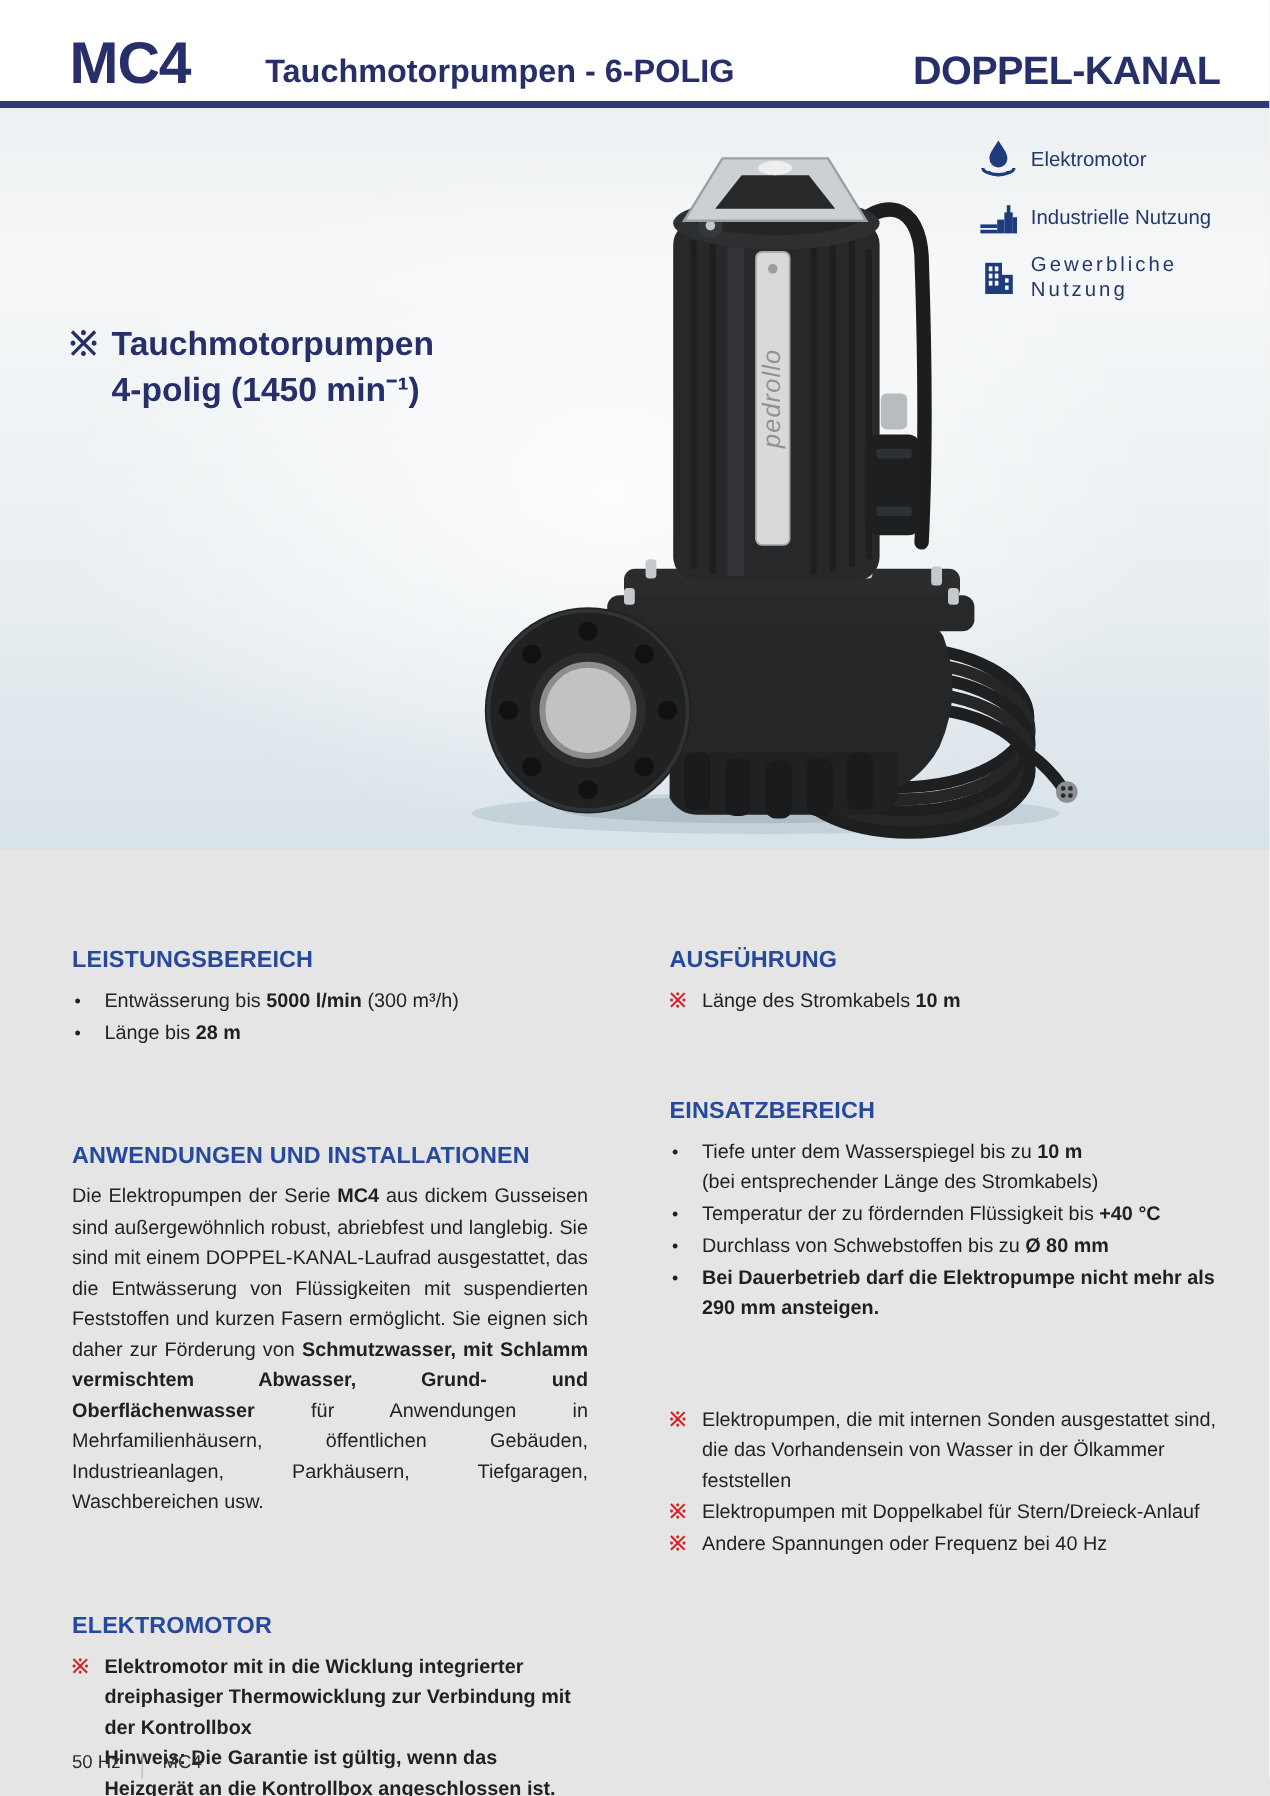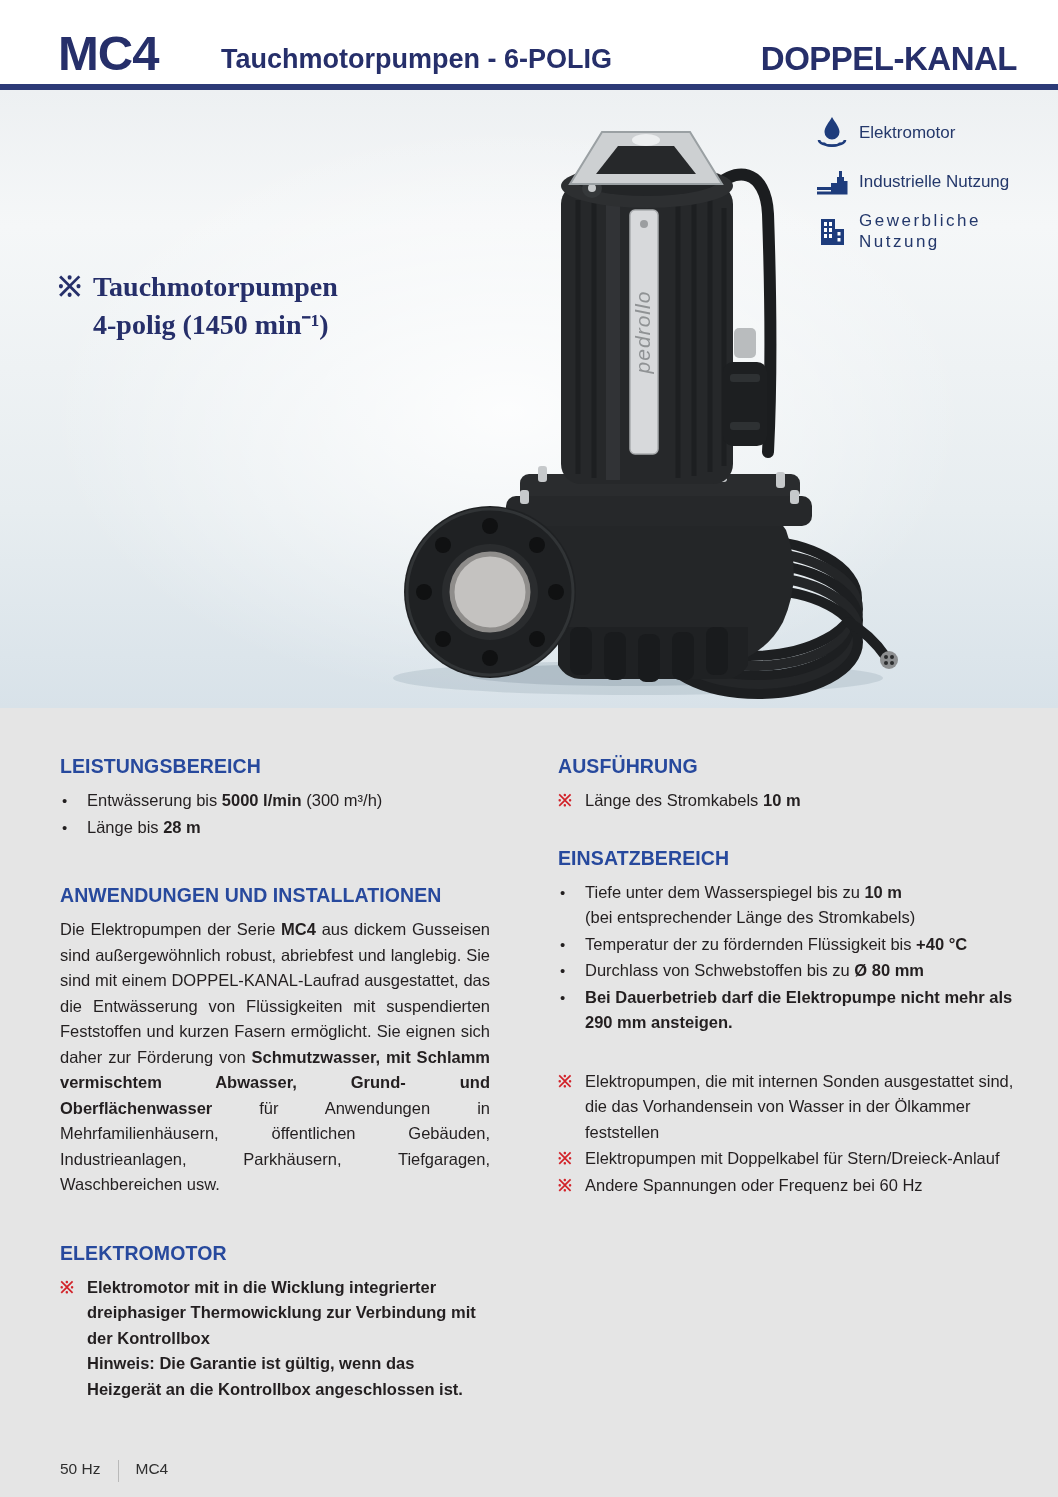--- a/index.html
+++ b/index.html
@@ -19,32 +19,32 @@
     background:
       radial-gradient(ellipse 640px 400px at 48% 52%, rgba(255,255,255,0.85), rgba(255,255,255,0) 72%),
       linear-gradient(180deg, #edf0f2 0%, #f5f7f8 22%, #e7edf0 68%, #d8e2e9 100%);
   }
   .badges { position:absolute; top:22px; right:14px; width:232px; }
   .badge-row { display:flex; align-items:center; margin-bottom:9px; }
   .badge-icon-box { width:40px; height:40px; flex:0 0 40px; display:flex; align-items:center; justify-content:center; }
   .badge-label { font-size:17px; color:#24386b; line-height:21px; padding-left:7px; }
   .badge-label.spread { letter-spacing:2.5px; }
 
-  .hero-title { position:absolute; left:58px; top:178px; font-size:28px; font-weight:bold; color:#262f6a; line-height:38px;font-family:Liberation Serif, serif; }
+  .hero-title { position:absolute; left:58px; top:178px; font-size:28px; font-weight:bold; color:#262f6a; line-height:38px; }
   .hero-title .t-marker { display:inline-block; width:35px; }
   .hero-title .t-line2 { padding-left:35px; }
 
   .pump-art { position:absolute; left:378px; top:32px; width:535px; height:580px; }
 
   
   .columns { position:relative; }
   .col { position:absolute; top:0; }
   .col-left  { left:60px;  width:430px; }
   .col-right { left:558px; width:462px; }
-  .section { margin-bottom:0; }
+  .section { margin-bottom:0;margin-top:34px; }
   .sec-heading { font-size:19.5px; font-weight:bold; color:#27499d; margin-bottom:10px; letter-spacing:0.1px; }
   .body-text, .seg-text { font-size:16.5px; line-height:25.5px; color:#231f20; }
   .b { font-weight:bold; }
   .para-justified { text-align:justify; }
   .li { display:flex; align-items:flex-start; }
   .li + .li { margin-top:1px; }
   .li-marker { flex:0 0 27px; font-size:16.5px; line-height:25.5px; color:#231f20; }
   .li-marker.dot { font-size:15px; padding-left:2px; }
   .li-marker.ref { color:#d2232a; font-weight:bold; }
   .li-content { flex:1; white-space:pre-line; }
@@ -299,21 +299,21 @@
         <div class="li">
           <span class="li-marker ref">※</span>
           <span class="li-content seg-text"><span>Elektropumpen, die mit internen Sonden ausgestattet sind, die das Vorhandensein von Wasser in der Ölkammer feststellen</span></span>
         </div>
         <div class="li">
           <span class="li-marker ref">※</span>
           <span class="li-content seg-text"><span>Elektropumpen mit Doppelkabel für Stern/Dreieck-Anlauf</span></span>
         </div>
         <div class="li">
           <span class="li-marker ref">※</span>
-          <span class="li-content seg-text"><span>Andere Spannungen oder Frequenz bei 60 Hz</span></span>
+          <span class="li-content seg-text"><span>Andere Spannungen oder Frequenz bei 40 Hz</span></span>
         </div>
       </section>
     </div>
   </main>
 
   <footer class="page-footer">
     <span>50 Hz</span>
     <span class="footer-divider"></span>
     <span>MC4</span>
   </footer>

